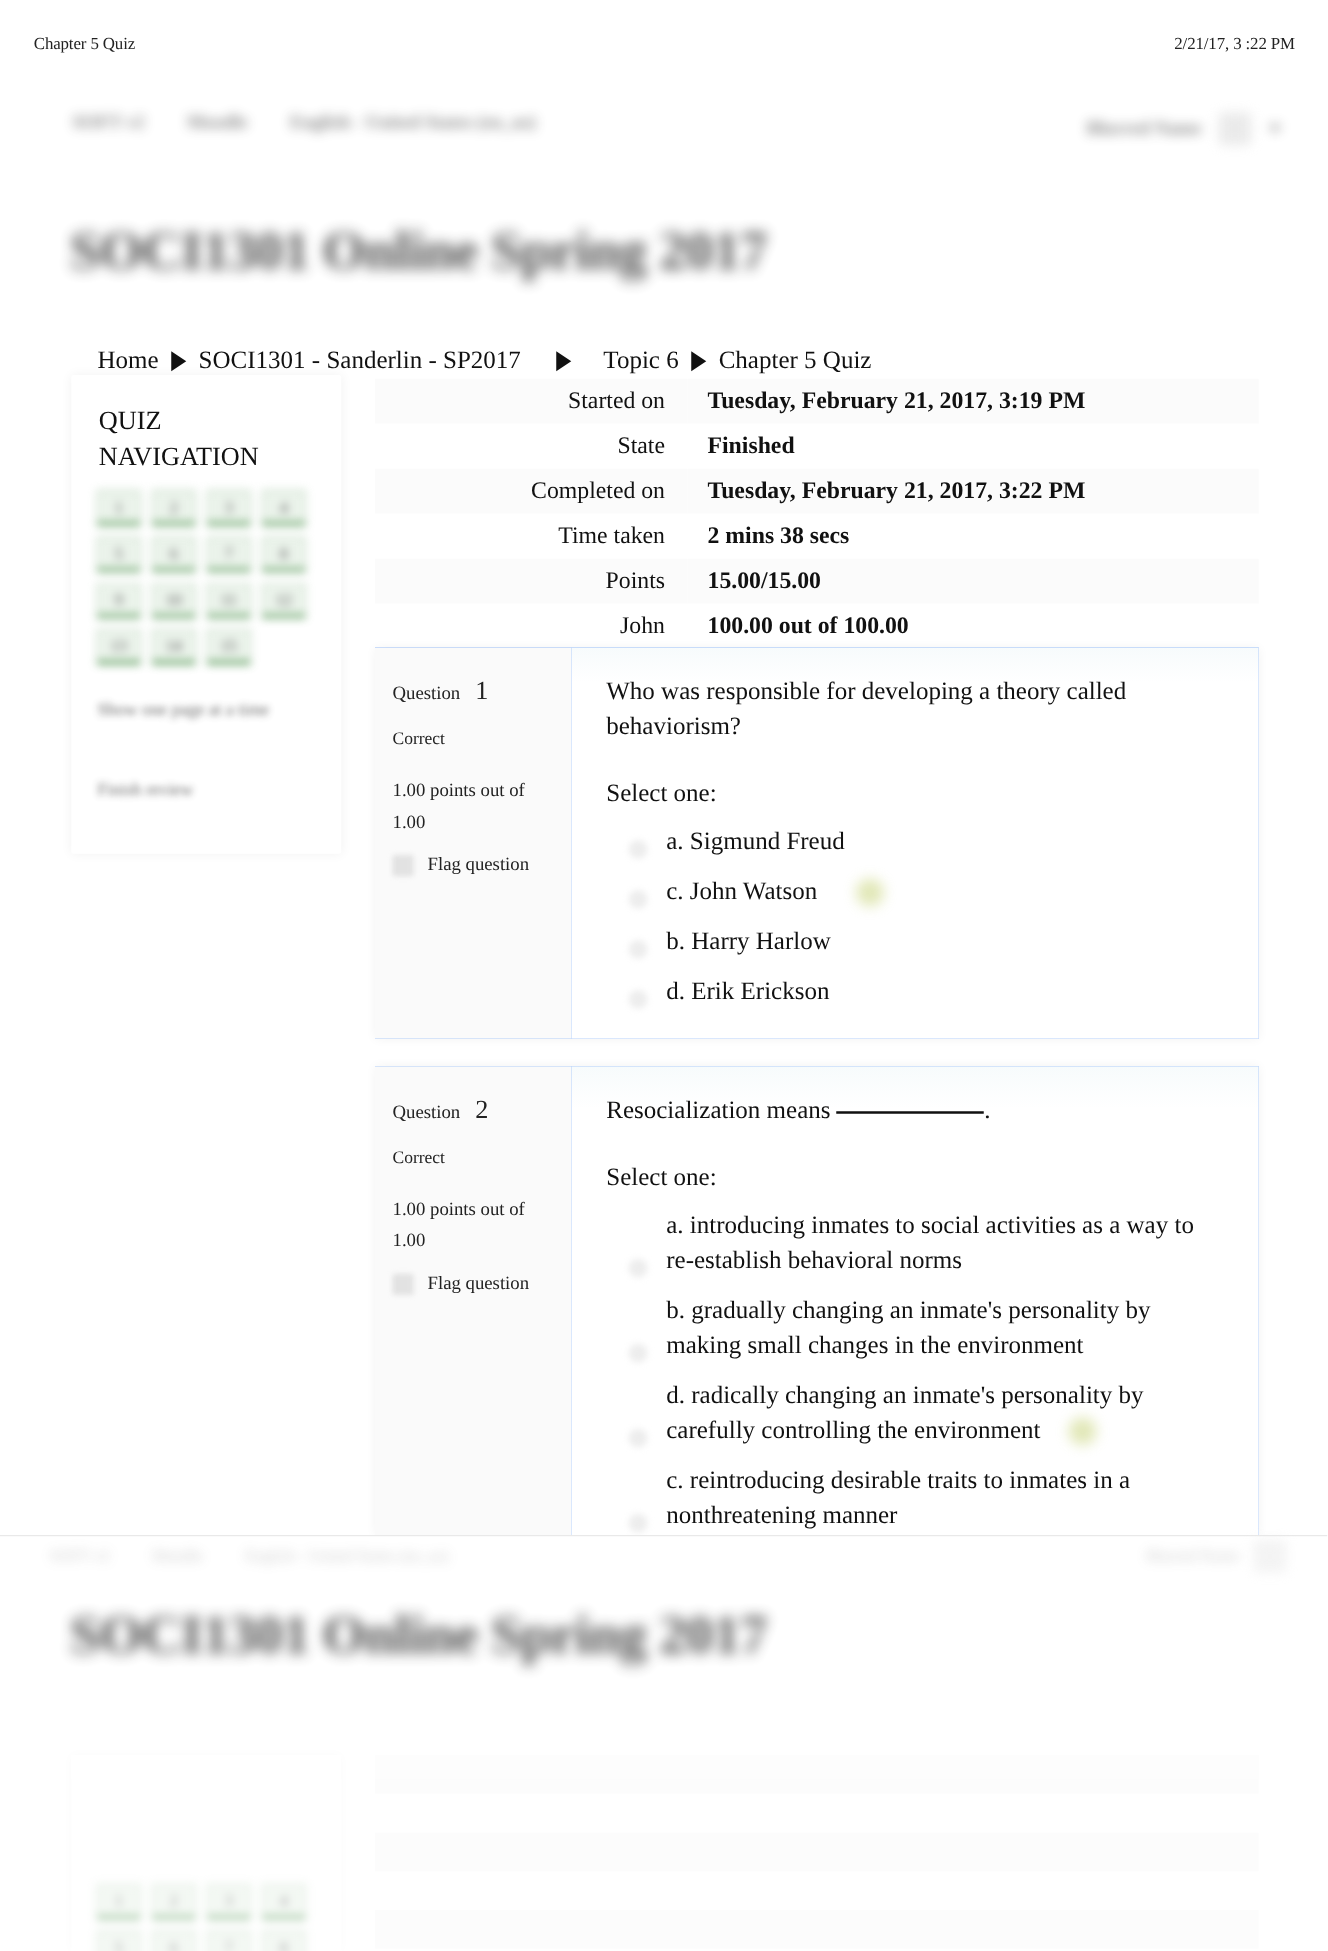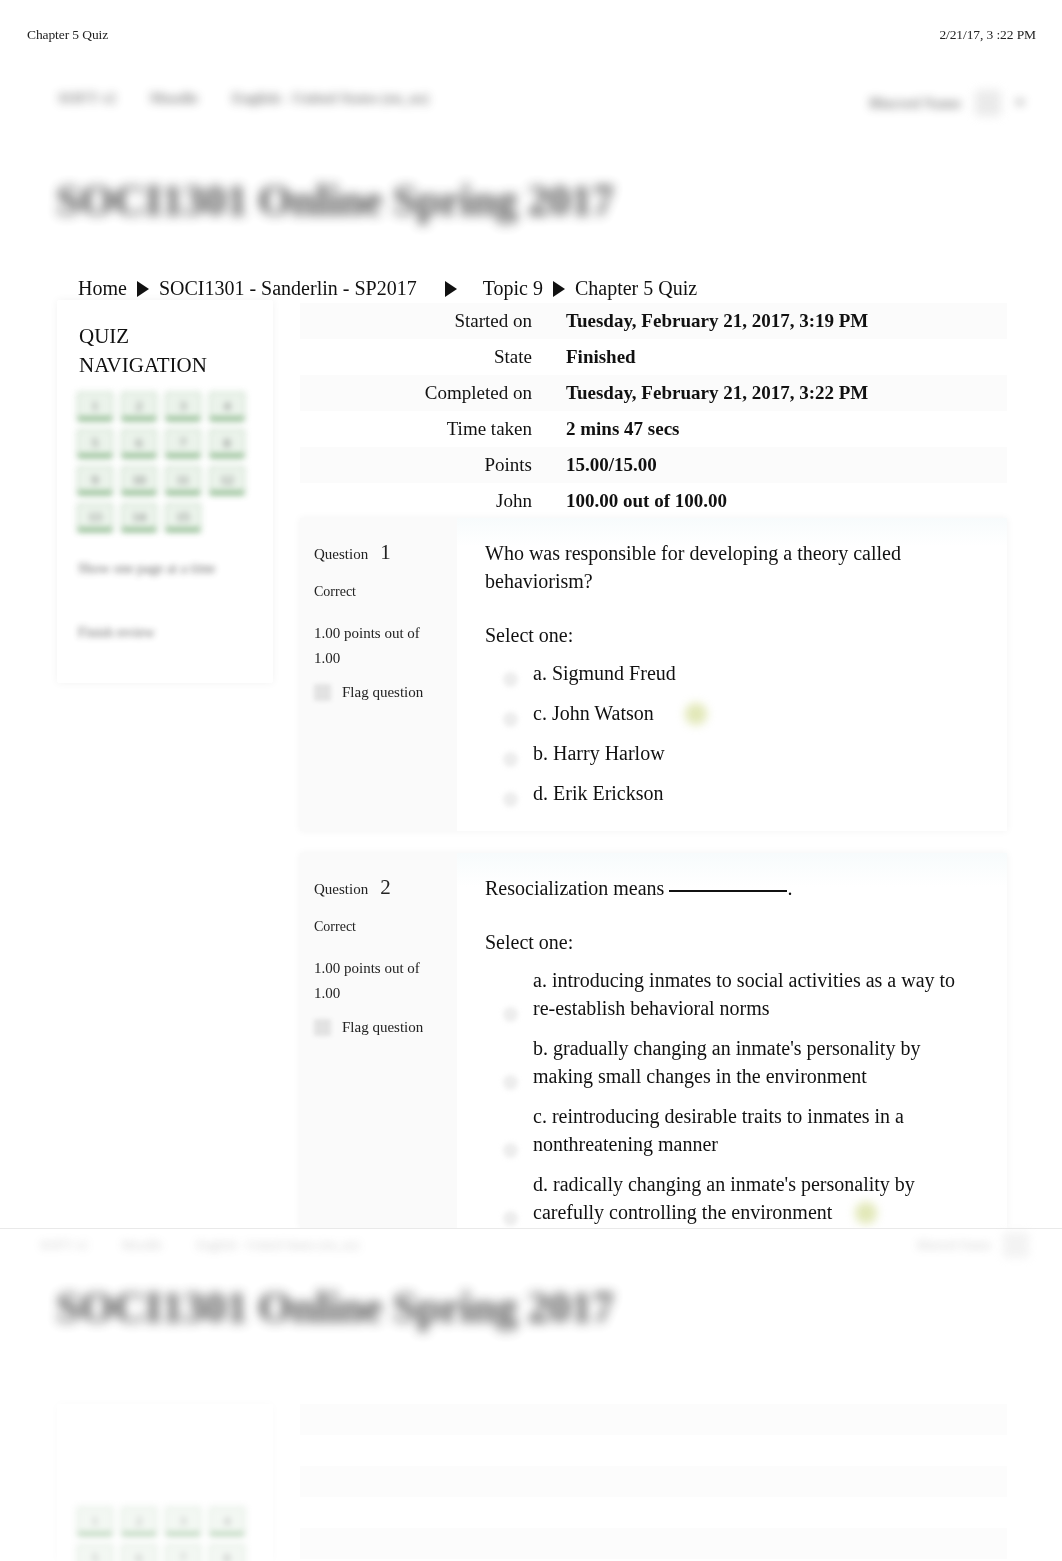--- a/index.html
+++ b/index.html
@@ -427,21 +427,21 @@
   </div>
 </div>
 
 <div class="course-title one">SOCI1301 Online Spring 2017</div>
 
 <nav class="breadcrumb">
   <span class="crumb">Home</span>
   <span class="sep"></span>
   <span class="crumb">SOCI1301 - Sanderlin - SP2017</span>
   <span class="sep wide"></span>
-  <span class="crumb">Topic 9</span>
+  <span class="crumb">Topic 6</span>
   <span class="sep"></span>
   <span class="crumb">Chapter 5 Quiz</span>
 </nav>
 
 <aside class="quiznav">
   <div class="quiznav-title">QUIZ NAVIGATION</div>
   <div class="qgrid" id="qgrid">
       <div class="qbtn">1</div>
       <div class="qbtn">2</div>
       <div class="qbtn">3</div>
@@ -472,21 +472,21 @@
         <tr>
           <td class="s-label">State</td>
           <td class="s-value">Finished</td>
         </tr>
         <tr>
           <td class="s-label">Completed on</td>
           <td class="s-value">Tuesday, February 21, 2017, 3:22 PM</td>
         </tr>
         <tr>
           <td class="s-label">Time taken</td>
-          <td class="s-value">2 mins 47 secs</td>
+          <td class="s-value">2 mins 38 secs</td>
         </tr>
         <tr>
           <td class="s-label">Points</td>
           <td class="s-value">15.00/15.00</td>
         </tr>
         <tr>
           <td class="s-label">John</td>
           <td class="s-value">100.00   out of 100.00</td>
         </tr>
       </tbody>
@@ -551,26 +551,26 @@
         <div class="answer">
           <span class="radio"></span>
           <span class="a-text">a. introducing inmates to social activities as a way to re-establish behavioral norms</span>
         </div>
         <div class="answer">
           <span class="radio"></span>
           <span class="a-text">b. gradually changing an inmate's personality by making small changes in the environment</span>
         </div>
         <div class="answer">
           <span class="radio"></span>
-          <span class="a-text">c. reintroducing desirable traits to inmates in a nonthreatening manner</span>
-        </div>
-        <div class="answer">
-          <span class="radio"></span>
           <span class="a-text">d. radically changing an inmate's personality by carefully controlling the environment</span>
           <span class="a-mark"></span>
+        </div>
+        <div class="answer">
+          <span class="radio"></span>
+          <span class="a-text">c. reintroducing desirable traits to inmates in a nonthreatening manner</span>
         </div>
       </div>
   </div>
 </section>
 
 <div class="page-break">
   <div class="pb-line"></div>
   <div class="pb-ghost">
     <span>SOFT v2</span>
     <span>Moodle</span>

